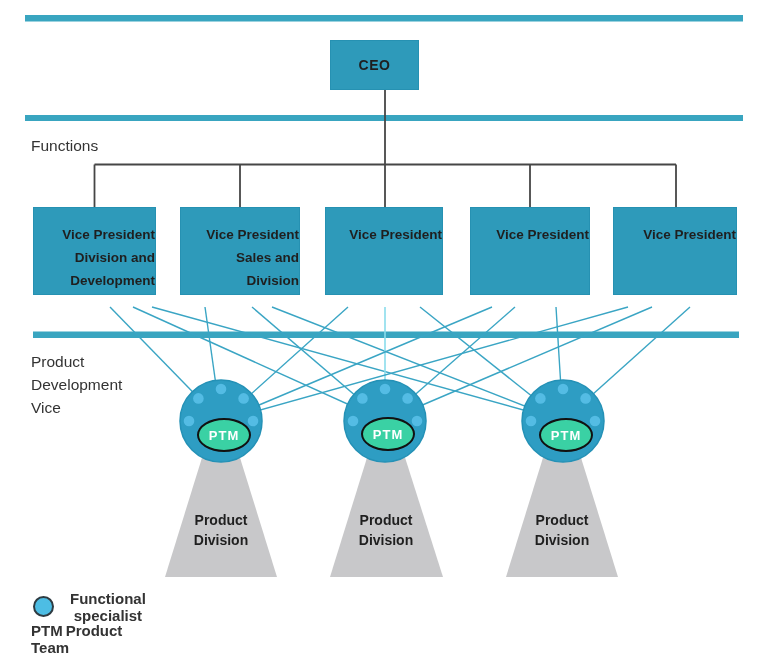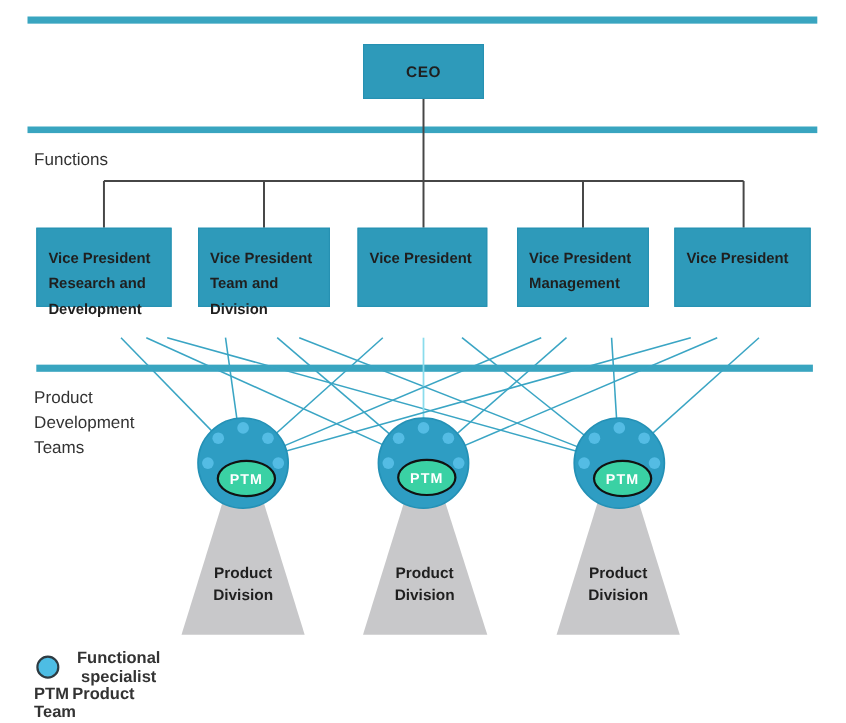--- a/index.html
+++ b/index.html
@@ -16,30 +16,30 @@
   .bar{fill:var(--bar_teal);}
   .tree-line{stroke:var(--line_dark);stroke-width:1.8;fill:none;}
   .net-line{stroke:var(--line_teal);stroke-width:1.4;fill:none;}
   .net-line-light{stroke:var(--line_light);stroke-width:1.6;fill:none;}
   .trapezoid{fill:var(--gray);}
   .team-circle{fill:var(--circle_teal);stroke:var(--circle_rim);stroke-width:1.5;}
   .spec-dot{fill:var(--dot_blue);}
 
   
   .ceo-box{
-    position:absolute;left:330px;top:40px;width:110px;height:50px;
+    position:absolute;left:330px;top:40px;width:89px;height:50px;
     background:var(--box_teal);border:1px solid var(--box_rim);box-sizing:border-box;
     display:flex;align-items:center;justify-content:center;
     font-size:14px;font-weight:bold;color:var(--text_dark);letter-spacing:.5px;
   }
   .vp-box{
-    position:absolute;top:207px;height:72px;
+    position:absolute;top:207px;height:88px;
     background:var(--box_teal);border:1px solid var(--box_rim);box-sizing:border-box;
     padding:15px 0 0 10px;
-    font-size:13.5px;font-weight:bold;line-height:23px;color:var(--text_dark);
+    font-size:13.5px;font-weight:bold;line-height:23px;color:var(--text_dark);text-align:right;
   }
   .vp-box span{display:block;white-space:nowrap;}
   .section-label{
     position:absolute;left:31px;
     font-size:15.5px;font-weight:normal;color:var(--text_mid);line-height:23px;
   }
   .section-label span{display:block;}
   .ptm-badge{
     position:absolute;width:54px;height:34px;border-radius:50%;
     background:var(--green);border:2.5px solid #111;box-sizing:border-box;
@@ -141,43 +141,42 @@
       <circle class="spec-dot" cx="595" cy="421" r="5.3"></circle>
     </g>
   </svg>
 
   <div class="ceo-box">CEO</div>
 
   <div class="section-label" style="top:134px;">Functions</div>
 
   <div class="vp-box" style="left:33px;width:123px;">
     <span>Vice President</span>
-    <span>Research and</span>
+    <span>Division and</span>
     <span>Development</span>
   </div>
   <div class="vp-box" style="left:180px;width:120px;">
     <span>Vice President</span>
-    <span>Team and</span>
+    <span>Sales and</span>
     <span>Division</span>
   </div>
   <div class="vp-box" style="left:325px;width:118px;">
     <span>Vice President</span>
   </div>
   <div class="vp-box" style="left:470px;width:120px;">
     <span>Vice President</span>
-    <span>Management</span>
   </div>
   <div class="vp-box" style="left:613px;width:124px;">
     <span>Vice President</span>
   </div>
 
   <div class="section-label" style="top:350px;">
     <span>Product</span>
     <span>Development</span>
-    <span>Teams</span>
+    <span>Vice</span>
   </div>
 
   <div class="ptm-badge" style="left:197px;top:418px;">PTM</div>
   <div class="ptm-badge" style="left:361px;top:417px;">PTM</div>
   <div class="ptm-badge" style="left:539px;top:418px;">PTM</div>
 
   <div class="division-label" style="left:166px;">
     <span>Product</span>
     <span>Division</span>
   </div>

